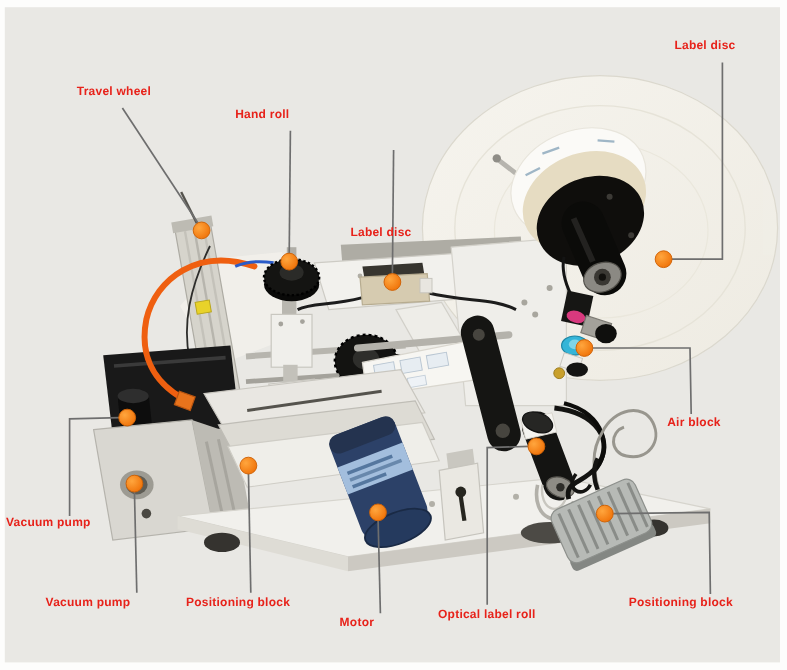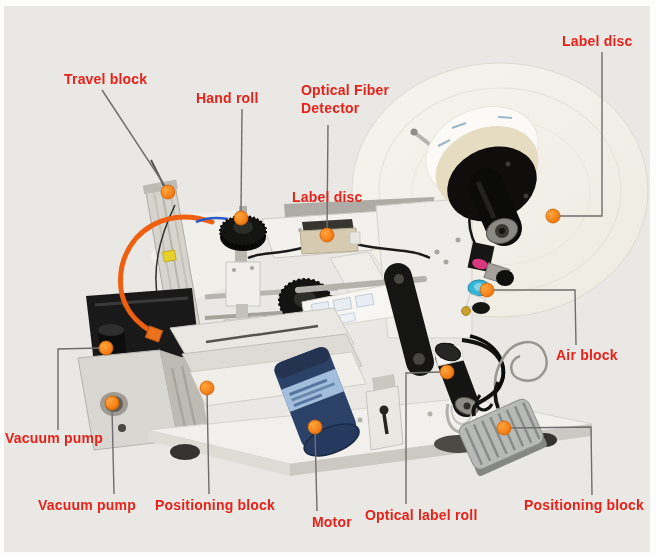--- a/index.html
+++ b/index.html
@@ -1,19 +1,19 @@
 <!DOCTYPE html>
 <html><head>
 <meta charset="utf-8">
 <style>
   html,body{margin:0;padding:0;background:#ffffff;}
   .stage{position:relative;width:656px;height:558px;background:#ffffff;overflow:hidden;
          font-family:"Liberation Sans",sans-serif;}
   .stage svg{position:absolute;left:0;top:0;}
-  .ann{position:absolute;font-weight:bold;font-size:14px;line-height:1.25;color:#e7221a;
+  .ann{position:absolute;font-weight:bold;font-size:10px;line-height:1.25;color:#e7221a;
        white-space:nowrap;letter-spacing:.2px;}
   .ann.wrap{white-space:normal;width:114px;}
 </style>
 </head>
 <body>
 
 <div class="stage">
 
 <svg width="656" height="558" viewBox="0 0 656 558">
   <defs>
@@ -249,25 +249,24 @@
     <circle cx="487" cy="290" r="7" fill="url(#dotg)"></circle>
     <circle cx="106" cy="348" r="7" fill="url(#dotg)"></circle>
     <circle cx="112" cy="403" r="7" fill="url(#dotg)"></circle>
     <circle cx="207" cy="388" r="7" fill="url(#dotg)"></circle>
     <circle cx="315" cy="427" r="7" fill="url(#dotg)"></circle>
     <circle cx="447" cy="372" r="7" fill="url(#dotg)"></circle>
     <circle cx="504" cy="428" r="7" fill="url(#dotg)"></circle>
   </g>
 </svg>
 
-  <div class="ann" style="left:64px;top:71px">Travel block</div>
+  <div class="ann" style="left:64px;top:71px">Travel wheel</div>
   <div class="ann" style="left:196px;top:90px">Hand roll</div>
-  <div class="ann wrap" style="left:301px;top:82px">Optical Fiber Detector</div>
   <div class="ann" style="left:562px;top:33px">Label disc</div>
   <div class="ann" style="left:292px;top:189px">Label disc</div>
   <div class="ann" style="left:556px;top:347px">Air block</div>
   <div class="ann" style="left:5px;top:430px">Vacuum pump</div>
   <div class="ann" style="left:38px;top:497px">Vacuum pump</div>
   <div class="ann" style="left:155px;top:497px">Positioning block</div>
-  <div class="ann" style="left:312px;top:514px">Motor</div>
+  <div class="ann" style="left:283px;top:514px">Motor</div>
   <div class="ann" style="left:365px;top:507px">Optical label roll</div>
   <div class="ann" style="left:524px;top:497px">Positioning block</div>
 </div>
 
 </body></html>

